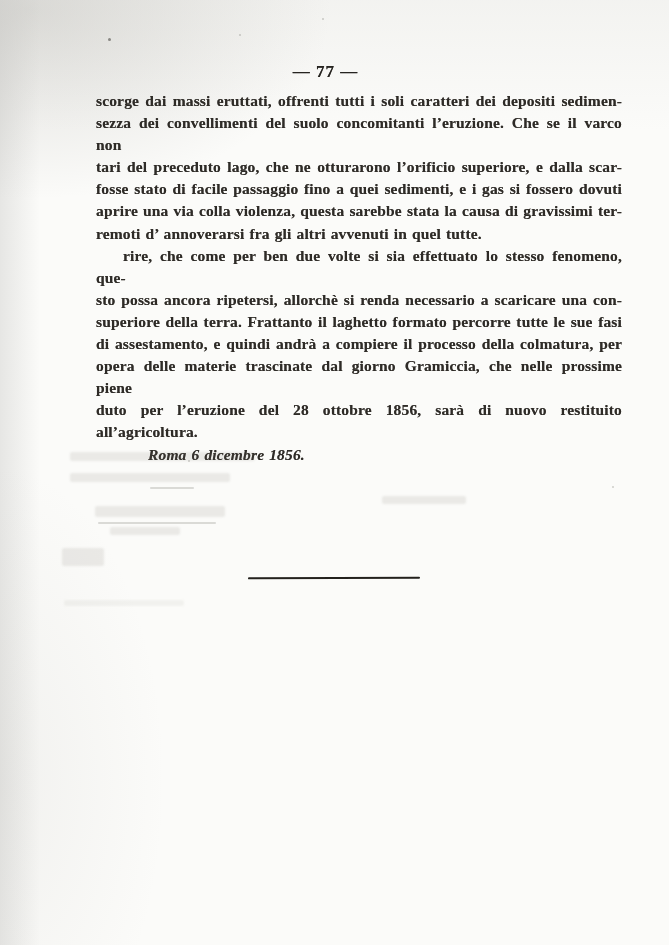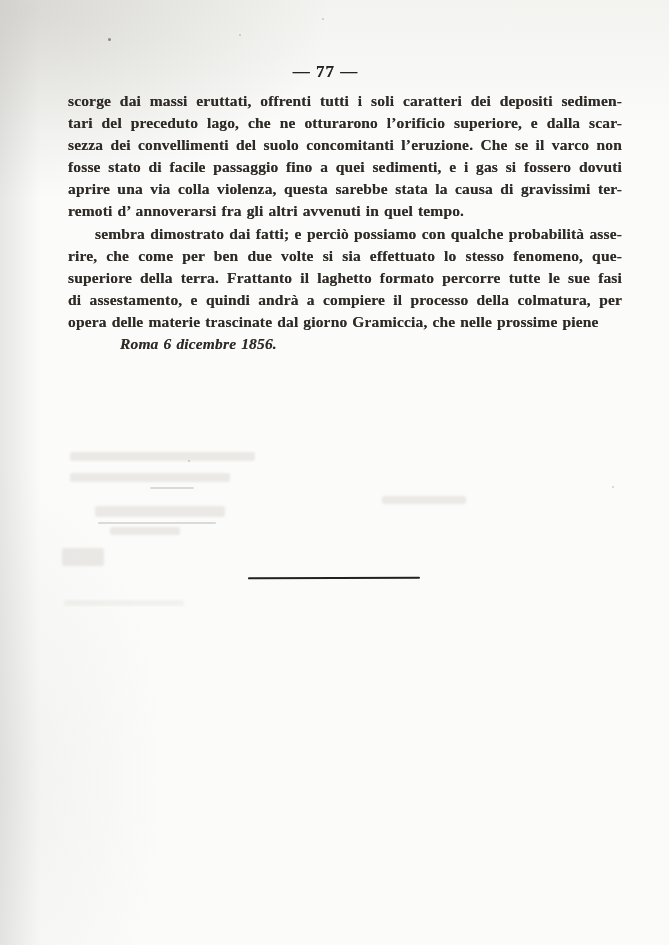--- a/index.html
+++ b/index.html
@@ -47,20 +47,21 @@
     line-height: 22.1px;
     letter-spacing: 0.15px;
     word-spacing: 1px;
     color: #2e2b27;
     text-shadow: 0 0 0.45px rgba(46,43,39,0.6);
   }
   .para .line {
     text-align: justify;
     text-align-last: justify;
     white-space: normal;
+    margin-left: 28px;
   }
   .para .line:last-child { text-align-last: left; }
   .para.indent-first .line:first-child { text-indent: 27px; }
   .para.date-line .line { padding-left: 52px; text-align-last: left; font-style: italic; }
   .divider {
     position: absolute;
     left: 248px;
     top: 577px;
     width: 172px;
     height: 2px;
@@ -87,32 +88,33 @@
 </head>
 <body>
 
 <div class="page">
 
   <div class="page-number">— 77 —</div>
 
   <div class="text-block">
     <div class="para">
         <div class="line">scorge dai massi eruttati, offrenti tutti i soli caratteri dei depositi sedimen-</div>
+        <div class="line">sezza dei convellimenti del suolo concomitanti l’eruzione. Che se il varco non</div>
         <div class="line">tari del preceduto lago, che ne otturarono l’orificio superiore, e dalla scar-</div>
-        <div class="line">sezza dei convellimenti del suolo concomitanti l’eruzione. Che se il varco non</div>
         <div class="line">fosse stato di facile passaggio fino a quei sedimenti, e i gas si fossero dovuti</div>
         <div class="line">aprire una via colla violenza, questa sarebbe stata la causa di gravissimi ter-</div>
-        <div class="line">remoti d’ annoverarsi fra gli altri avvenuti in quel tempo.</div>
+        <div class="line">remoti d’ annoverarsi fra gli altri avvenuti in quel tutte.</div>
       </div>
     <div class="para indent-first">
-        <div class="line">sembra dimostrato dai fatti; e perciò possiamo con qualche probabilità asse-</div>
         <div class="line">rire, che come per ben due volte si sia effettuato lo stesso fenomeno, que-</div>
+        <div class="line">sto possa ancora ripetersi, allorchè si renda necessario a scaricare una con-</div>
         <div class="line">superiore della terra. Frattanto il laghetto formato percorre tutte le sue fasi</div>
         <div class="line">di assestamento, e quindi andrà a compiere il processo della colmatura, per</div>
         <div class="line">opera delle materie trascinate dal giorno Gramiccia, che nelle prossime piene</div>
+        <div class="line">duto per l’eruzione del 28 ottobre 1856, sarà di nuovo restituito all’agricoltura.</div>
       </div>
     <div class="para date-line">
         <div class="line">Roma 6 dicembre 1856.</div>
       </div>
   </div>
 
   <div class="divider"></div>
 
   <div class="smudge" style="left:70px;  top:452px; width:185px; height:9px;"></div>
   <div class="smudge" style="left:70px;  top:473px; width:160px; height:9px;"></div>

